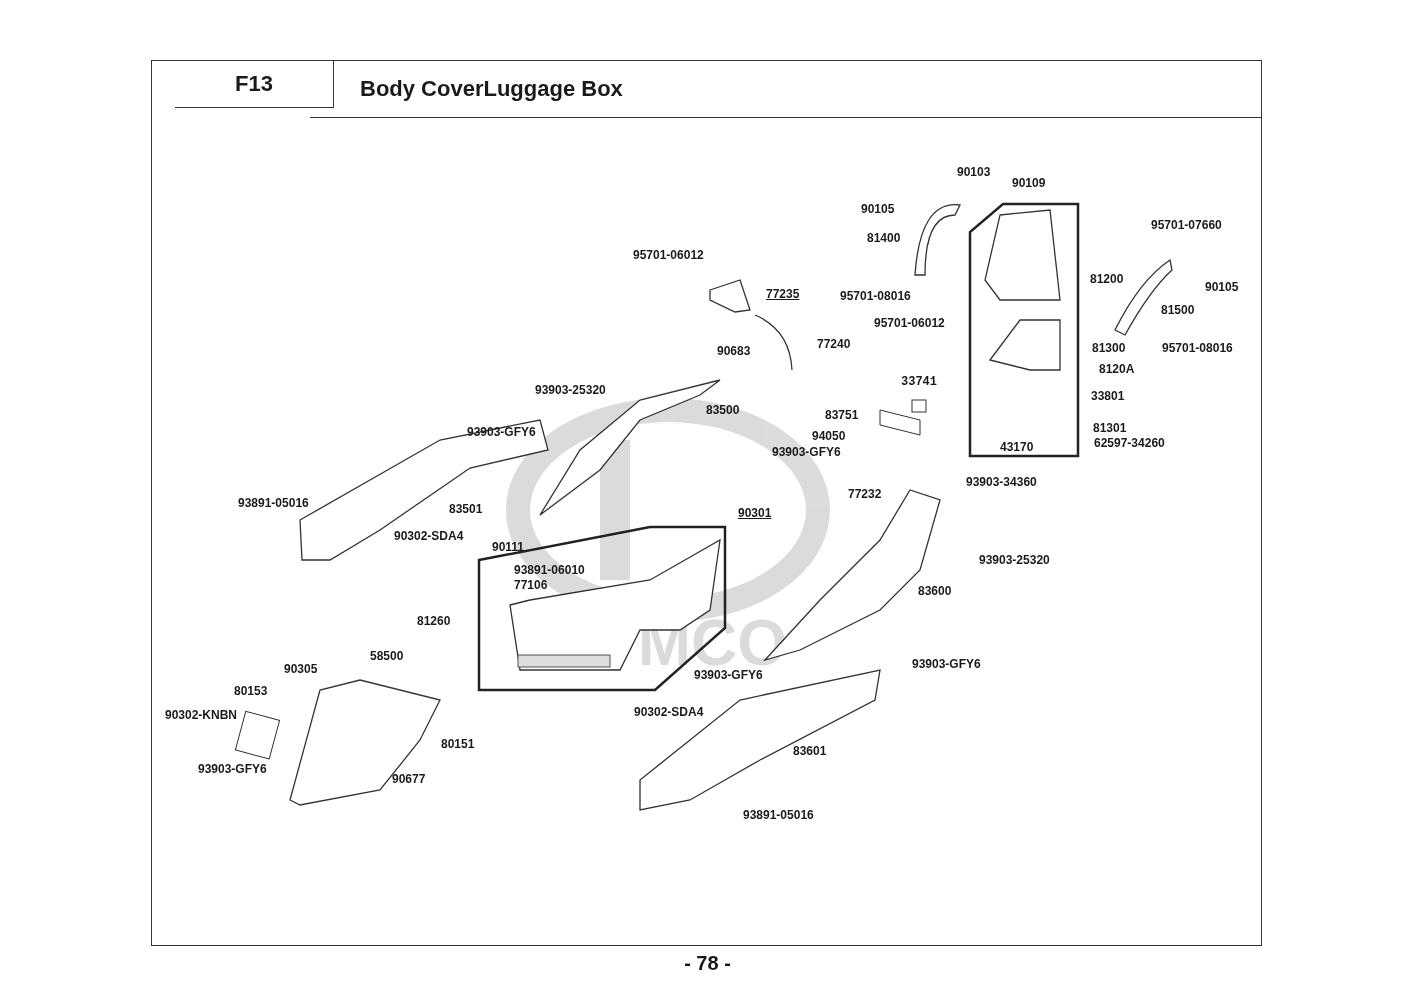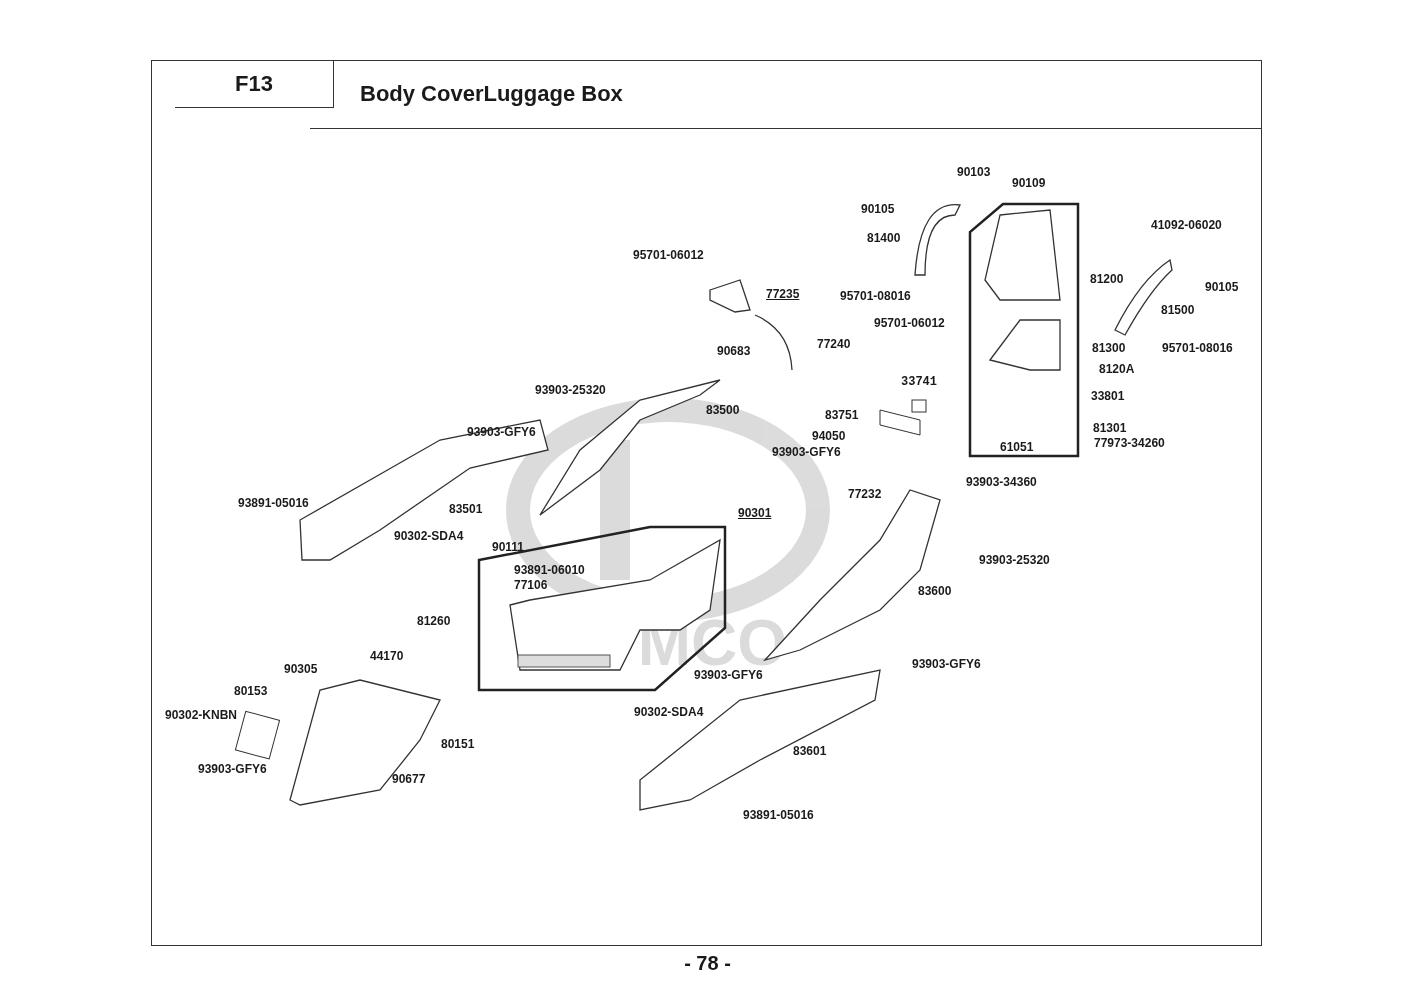--- a/index.html
+++ b/index.html
@@ -1,19 +1,19 @@
 <!DOCTYPE html>
 <html><head>
 <meta charset="utf-8">
 <style>
   html,body{margin:0;padding:0;background:#fff;}
   body{width:1415px;height:1000px;position:relative;overflow:hidden;font-family:"Liberation Sans",sans-serif;color:#1a1a1a;}
   .frame{position:absolute;left:151px;top:60px;width:1111px;height:886px;border:1.5px solid #333;box-sizing:border-box;}
   .hdr-code{position:absolute;left:151px;top:60px;width:159px;height:48px;border-right:1.5px solid #333;border-bottom:1.5px solid #333;box-sizing:border-box;display:flex;align-items:center;justify-content:center;font-weight:bold;font-size:22px;margin-left:24px;}
-  .hdr-title{position:absolute;left:310px;top:60px;width:952px;height:69px;border-bottom:1.5px solid #333;box-sizing:border-box;display:flex;align-items:center;padding-left:50px;font-weight:bold;font-size:22px;}
+  .hdr-title{position:absolute;left:310px;top:60px;width:952px;height:58px;border-bottom:1.5px solid #333;box-sizing:border-box;display:flex;align-items:center;padding-left:50px;font-weight:bold;font-size:22px;}
   .page-num{position:absolute;left:0;width:1415px;top:952px;text-align:center;font-weight:bold;font-size:20px;}
   svg.diagram{position:absolute;left:0;top:0;}
   .lbl{position:absolute;font-weight:bold;font-size:12px;white-space:nowrap;line-height:14px;}
 </style>
 </head>
 <body>
 
 <div class="frame"></div>
 <div class="hdr-code">F13</div>
 <div class="hdr-title">Body CoverLuggage Box</div>
@@ -56,57 +56,57 @@
 
   <path d="M880 410 L920 420 L920 435 L880 425 Z" fill="#fff" stroke="#333"></path>
   <rect x="912" y="400" width="14" height="12" fill="#fff" stroke="#333"></rect>
 </svg>
 
 <div id="labels">
     <div class="lbl" style="left: 957px; top: 165px;">90103</div>
     <div class="lbl" style="left: 1012px; top: 176px;">90109</div>
     <div class="lbl" style="left: 861px; top: 202px;">90105</div>
     <div class="lbl" style="left: 867px; top: 231px;">81400</div>
-    <div class="lbl" style="left: 1151px; top: 218px;">41092-06020</div>
+    <div class="lbl" style="left: 1151px; top: 218px;">95701-07660</div>
     <div class="lbl" style="left: 633px; top: 248px;">95701-06012</div>
     <div class="lbl" style="left: 1090px; top: 272px;">81200</div>
     <div class="lbl" style="left: 1205px; top: 280px;">90105</div>
     <div class="lbl" style="left: 766px; top: 287px; text-decoration: underline;">77235</div>
     <div class="lbl" style="left: 840px; top: 289px;">95701-08016</div>
     <div class="lbl" style="left: 1161px; top: 303px;">81500</div>
     <div class="lbl" style="left: 874px; top: 316px;">95701-06012</div>
     <div class="lbl" style="left: 817px; top: 337px;">77240</div>
     <div class="lbl" style="left: 1092px; top: 341px;">81300</div>
     <div class="lbl" style="left: 1162px; top: 341px;">95701-08016</div>
     <div class="lbl" style="left: 717px; top: 344px;">90683</div>
     <div class="lbl" style="left: 1099px; top: 362px;">8120A</div>
     <div class="lbl" style="left: 901px; top: 375px; font-family: Liberation Mono, monospace;">33741</div>
     <div class="lbl" style="left: 535px; top: 383px;">93903-25320</div>
     <div class="lbl" style="left: 1091px; top: 389px;">33801</div>
     <div class="lbl" style="left: 706px; top: 403px;">83500</div>
     <div class="lbl" style="left: 825px; top: 408px;">83751</div>
     <div class="lbl" style="left: 1093px; top: 421px;">81301</div>
     <div class="lbl" style="left: 467px; top: 425px;">93903-GFY6</div>
     <div class="lbl" style="left: 812px; top: 429px;">94050</div>
-    <div class="lbl" style="left: 1000px; top: 440px;">61051</div>
-    <div class="lbl" style="left: 1094px; top: 436px;">77973-34260</div>
+    <div class="lbl" style="left: 1000px; top: 440px;">43170</div>
+    <div class="lbl" style="left: 1094px; top: 436px;">62597-34260</div>
     <div class="lbl" style="left: 772px; top: 445px;">93903-GFY6</div>
     <div class="lbl" style="left: 966px; top: 475px;">93903-34360</div>
     <div class="lbl" style="left: 449px; top: 502px;">83501</div>
     <div class="lbl" style="left: 238px; top: 496px;">93891-05016</div>
     <div class="lbl" style="left: 848px; top: 487px;">77232</div>
     <div class="lbl" style="left: 738px; top: 506px; text-decoration: underline;">90301</div>
     <div class="lbl" style="left: 394px; top: 529px;">90302-SDA4</div>
     <div class="lbl" style="left: 492px; top: 540px;">90111</div>
     <div class="lbl" style="left: 979px; top: 553px;">93903-25320</div>
     <div class="lbl" style="left: 514px; top: 563px;">93891-06010</div>
     <div class="lbl" style="left: 514px; top: 578px;">77106</div>
     <div class="lbl" style="left: 918px; top: 584px;">83600</div>
     <div class="lbl" style="left: 417px; top: 614px;">81260</div>
-    <div class="lbl" style="left: 370px; top: 649px;">44170</div>
+    <div class="lbl" style="left: 370px; top: 649px;">58500</div>
     <div class="lbl" style="left: 284px; top: 662px;">90305</div>
     <div class="lbl" style="left: 912px; top: 657px;">93903-GFY6</div>
     <div class="lbl" style="left: 694px; top: 668px;">93903-GFY6</div>
     <div class="lbl" style="left: 234px; top: 684px;">80153</div>
     <div class="lbl" style="left: 165px; top: 708px;">90302-KNBN</div>
     <div class="lbl" style="left: 634px; top: 705px;">90302-SDA4</div>
     <div class="lbl" style="left: 425px; top: 737px; margin-left: 16px;">80151</div>
     <div class="lbl" style="left: 793px; top: 744px;">83601</div>
     <div class="lbl" style="left: 198px; top: 762px;">93903-GFY6</div>
     <div class="lbl" style="left: 392px; top: 772px;">90677</div>

